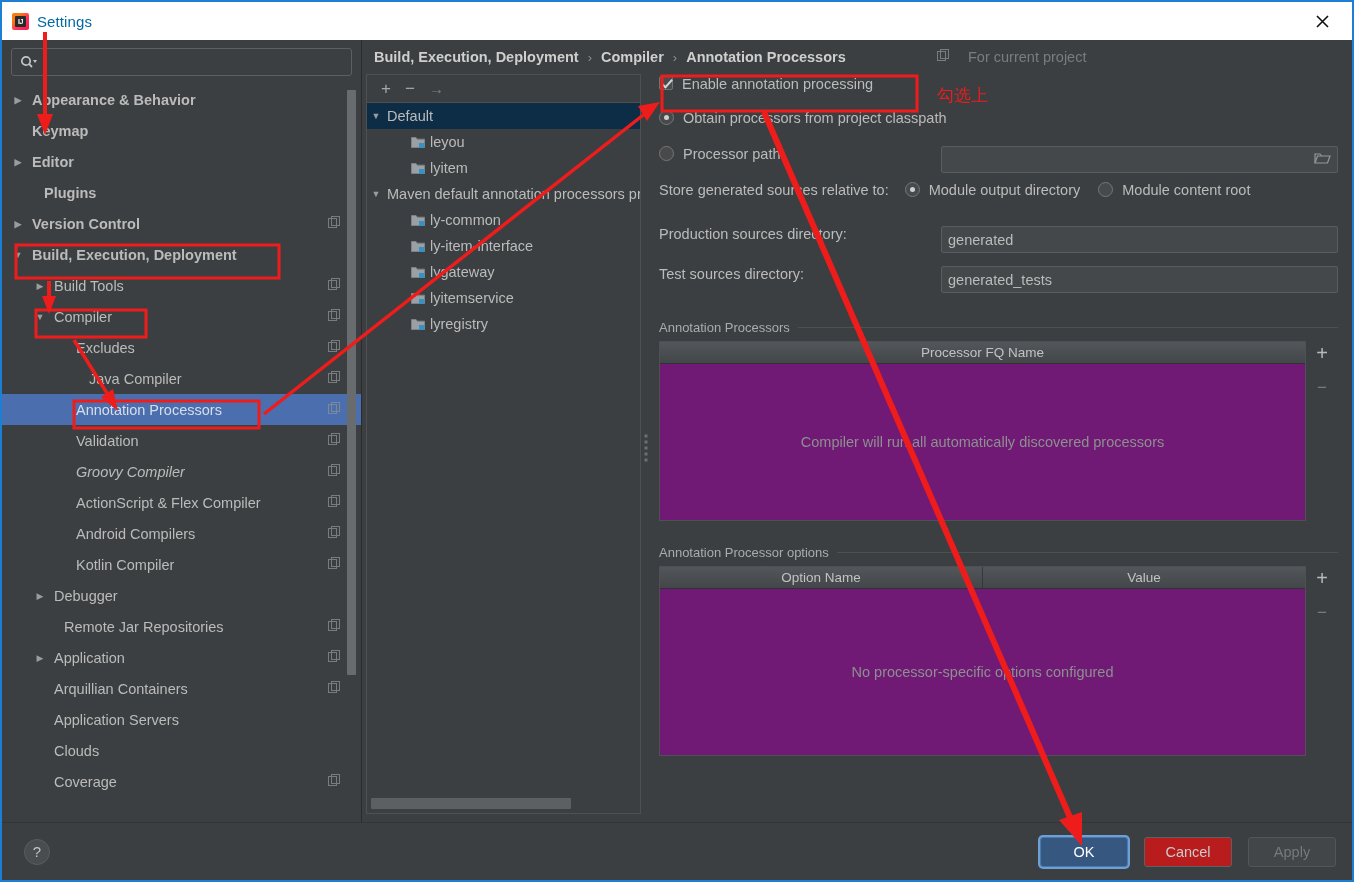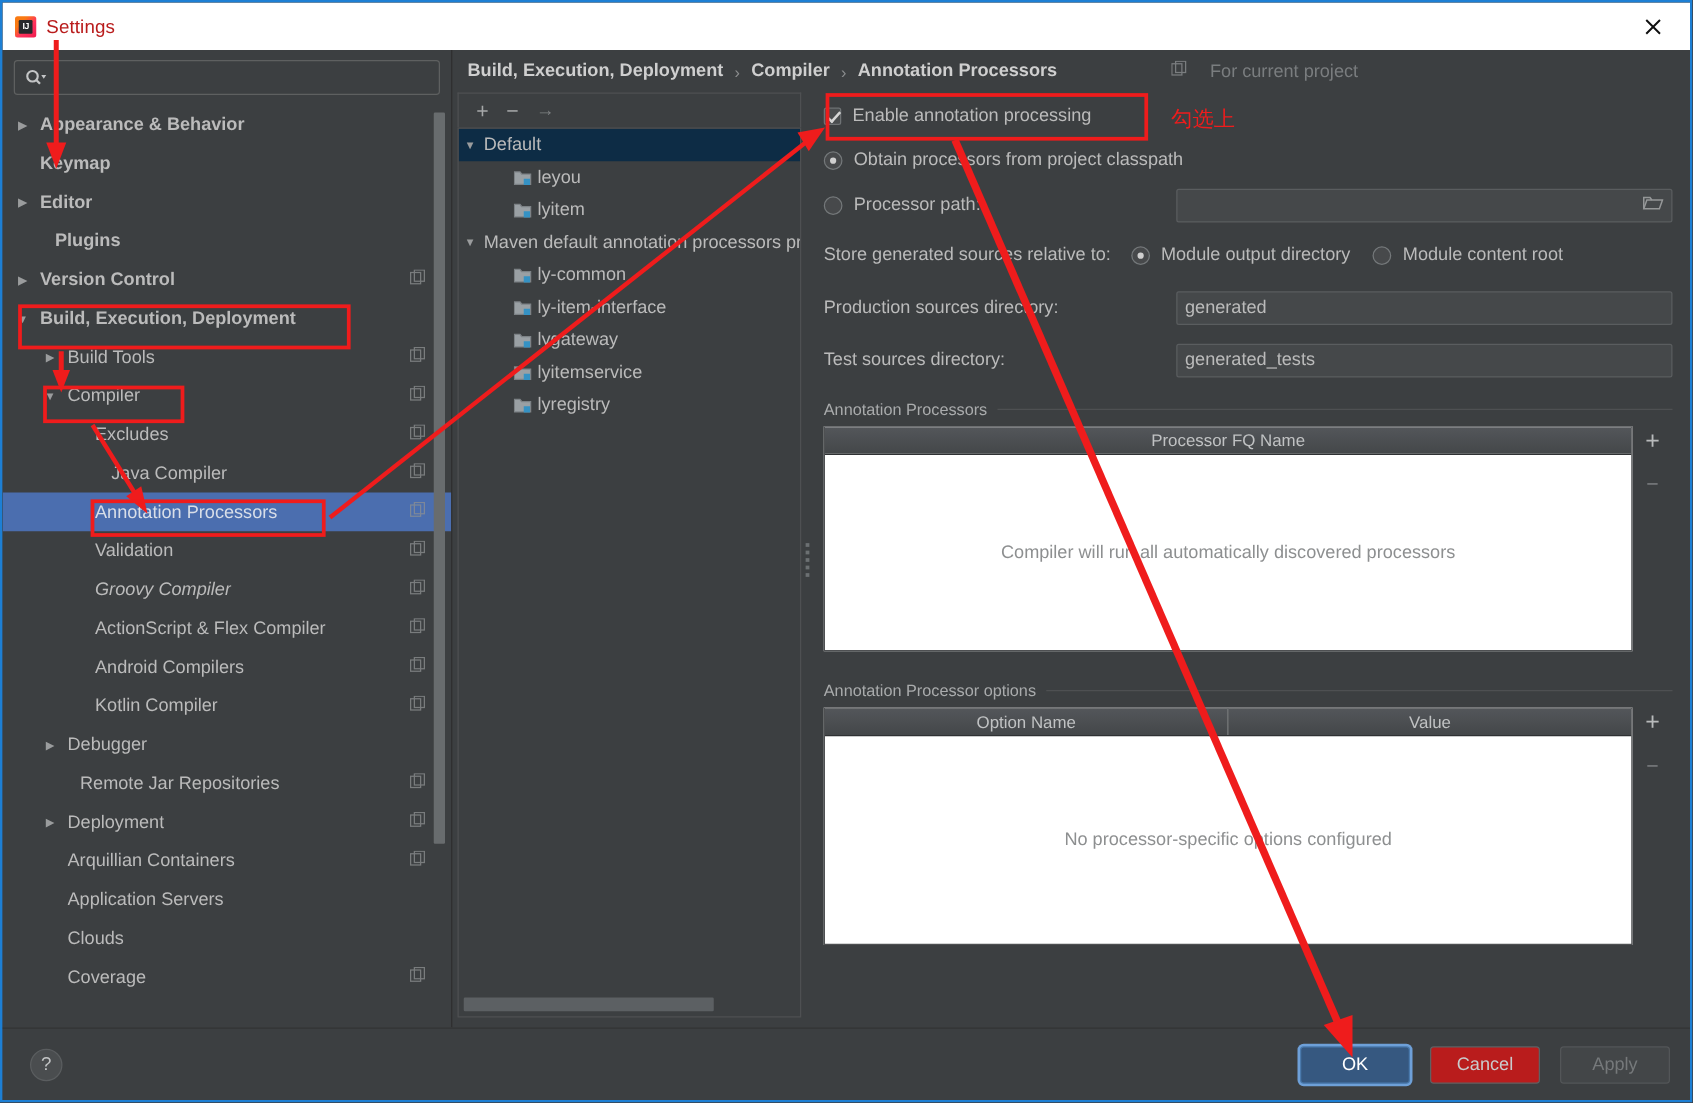--- a/index.html
+++ b/index.html
@@ -35,21 +35,21 @@
     width: 11px; height: 11px; background: #27282c; border-radius: 1px;
   }
   .ij-logo::before {
     content: "IJ"; position: absolute; left: 0; top: 0;
     width: 17px; height: 17px; z-index: 2;
     color: #fff; font-size: 7px; font-weight: bold;
     display: flex; align-items: center; justify-content: center;
     letter-spacing: -0.5px;
   }
   .title-text {
-    font-size: 15px; color: #b91c1c; letter-spacing: 0.1px;
+    font-size: 15px; color: #0369a1; letter-spacing: 0.1px;
   }
   .win-close {
     position: absolute; right: 10px; top: 0; height: 38px; width: 40px;
     display: flex; align-items: center; justify-content: center;
     color: #111; font-size: 19px; line-height: 1;
   }
 
   
   .body {
     position: absolute; left: 0; top: 38px; right: 0; bottom: 58px;
@@ -163,21 +163,21 @@
     transform: translate(-50%,-50%);
     display: flex; flex-direction: column; gap: 3px;
   }
   .grip i { display: block; width: 3px; height: 3px; background: #6c7072; }
 
   
   .form {
     flex: 1; min-width: 0; padding: 2px 14px 0 8px;
     display: flex; flex-direction: column;
   }
-  .row { display: flex; align-items: center; }
+  .row { display: flex; align-items: flex-start; }
   .chk-row { height: 34px; }
   .checkbox {
     width: 14px; height: 14px; flex: 0 0 14px;
     border: 1px solid #6e7274; background: #4a4d4f; border-radius: 2px;
     position: relative; margin-right: 9px;
   }
   .checkbox.on::after {
     content: ""; position: absolute; left: 4px; top: 0px;
     width: 4px; height: 9px; border: solid #d6d6d6;
     border-width: 0 2px 2px 0; transform: rotate(42deg);
@@ -202,21 +202,21 @@
 
   .sec-title {
     color: #a9abac; font-size: 13px; white-space: nowrap; margin-right: 8px;
   }
   .sec-head { display: flex; align-items: center; margin-top: 10px; }
   .sec-line { flex: 1; height: 1px; background: #4e5052; }
 
   .table-wrap { display: flex; margin-top: 6px; }
   .table {
     flex: 1; border: 1px solid #4e5052;
-    display: flex; flex-direction: column; background: #ffffff;
+    display: flex; flex-direction: column; background: #701a75;
   }
   .thead { display: flex; height: 22px; border-bottom: 1px solid #2f3133; }
   .th {
     flex: 1; display: flex; align-items: center; justify-content: center;
     background: linear-gradient(#53565a,#444749);
     color: #c0c2c3; font-size: 13.5px;
     border-right: 1px solid #35383a;
   }
   .th:last-child { border-right: none; }
   .tbody {
@@ -412,21 +412,21 @@
           <div class="tree-row" style="padding-left: 40px;">
             <span class="arrow none"></span>
             <span class="tree-label" style="margin-left: 6px;">Remote Jar Repositories</span>
             <span class="copy-icon"><svg width="13" height="13" viewBox="0 0 13 13">
                 <rect x="0.5" y="2.5" width="8" height="9" fill="none" stroke="#8e9192"></rect>
                 <rect x="3.5" y="0.5" width="8" height="9" fill="none" stroke="#8e9192"></rect>
               </svg></span>
           </div>
           <div class="tree-row" style="padding-left: 30px;">
             <span class="arrow">▶</span>
-            <span class="tree-label" style="margin-left: 6px;">Deployment</span>
+            <span class="tree-label" style="margin-left: 6px;">Application</span>
             <span class="copy-icon"><svg width="13" height="13" viewBox="0 0 13 13">
                 <rect x="0.5" y="2.5" width="8" height="9" fill="none" stroke="#8e9192"></rect>
                 <rect x="3.5" y="0.5" width="8" height="9" fill="none" stroke="#8e9192"></rect>
               </svg></span>
           </div>
           <div class="tree-row" style="padding-left: 30px;">
             <span class="arrow none"></span>
             <span class="tree-label" style="margin-left: 6px;">Arquillian Containers</span>
             <span class="copy-icon"><svg width="13" height="13" viewBox="0 0 13 13">
                 <rect x="0.5" y="2.5" width="8" height="9" fill="none" stroke="#8e9192"></rect>

